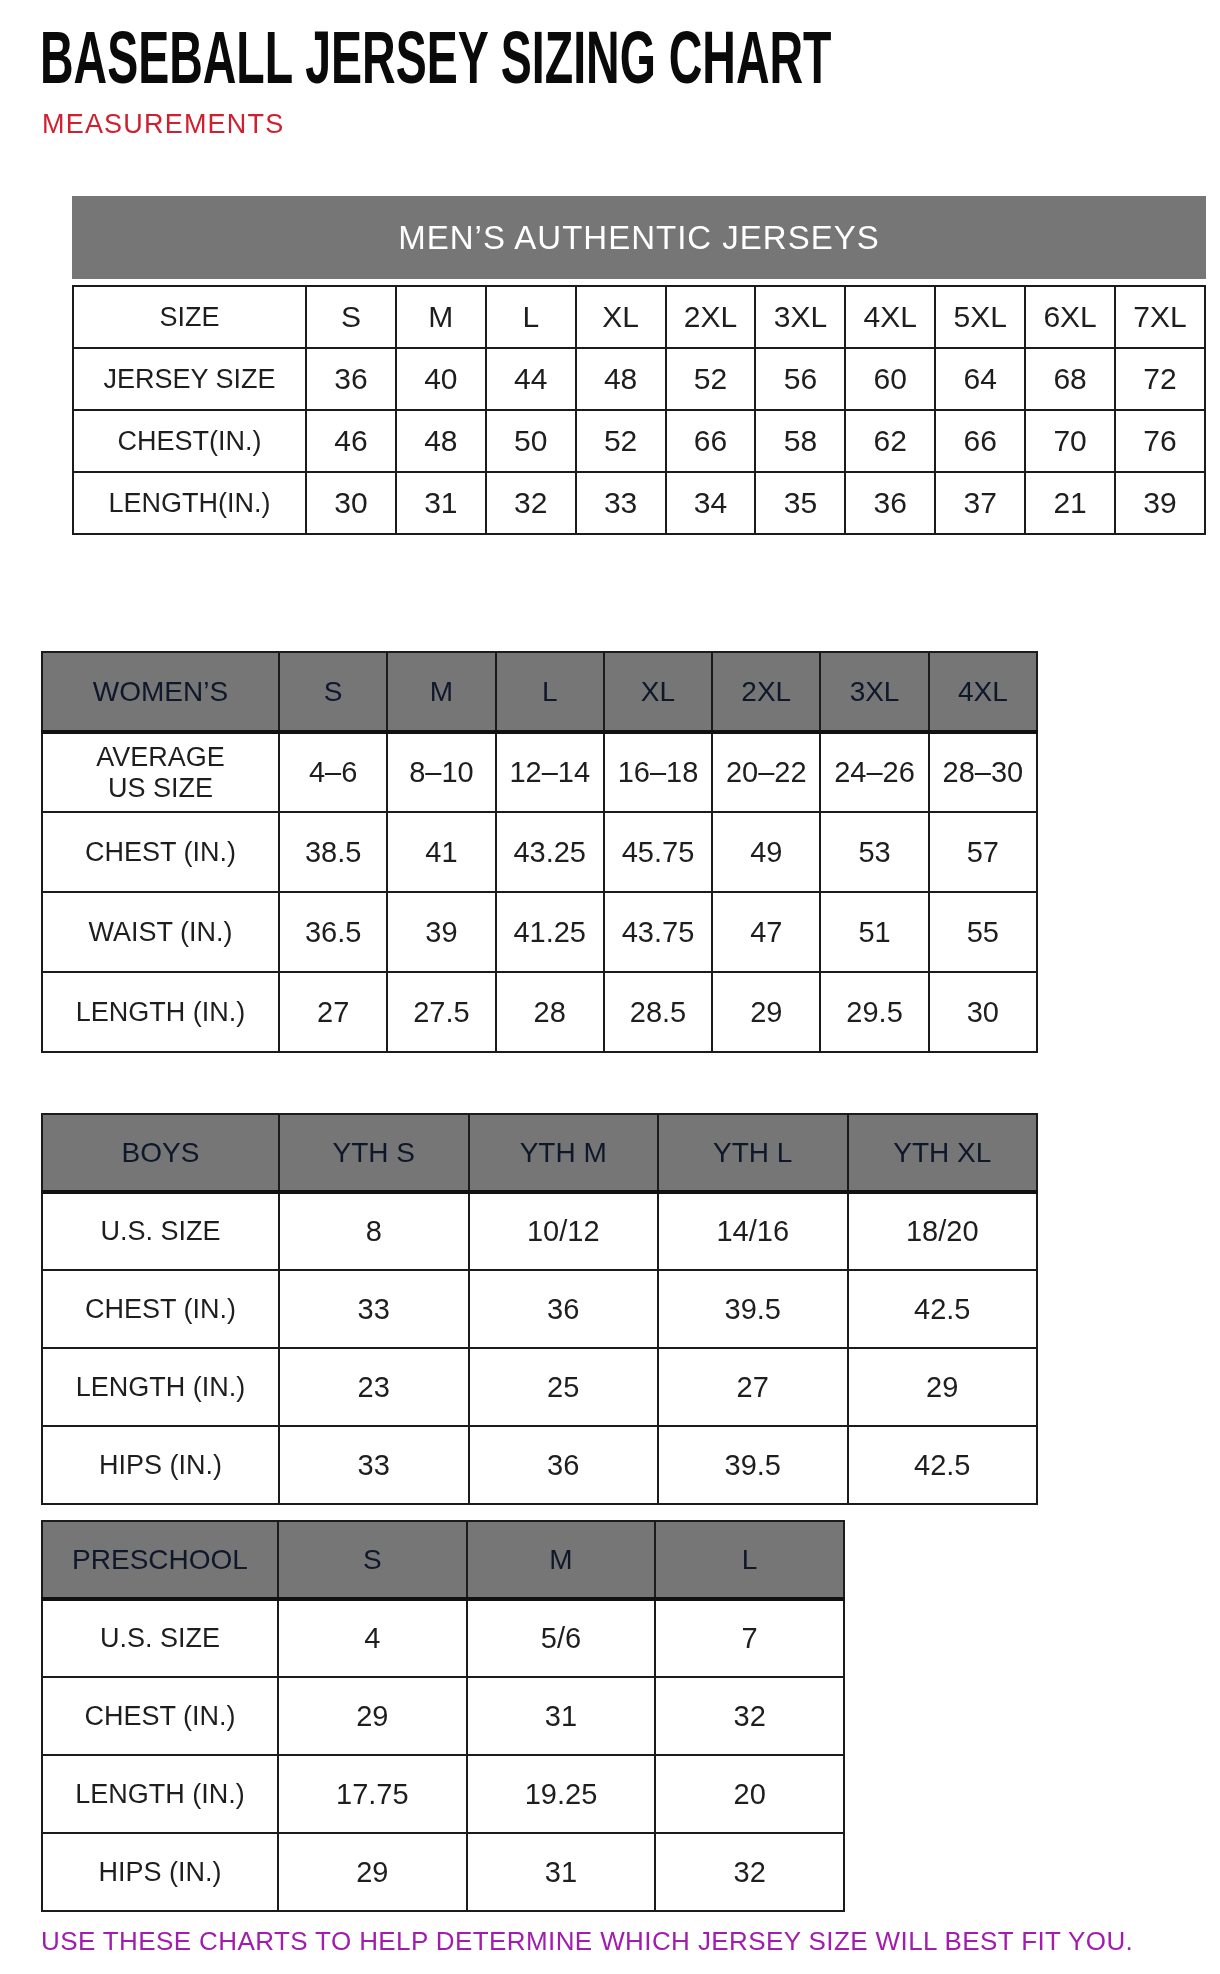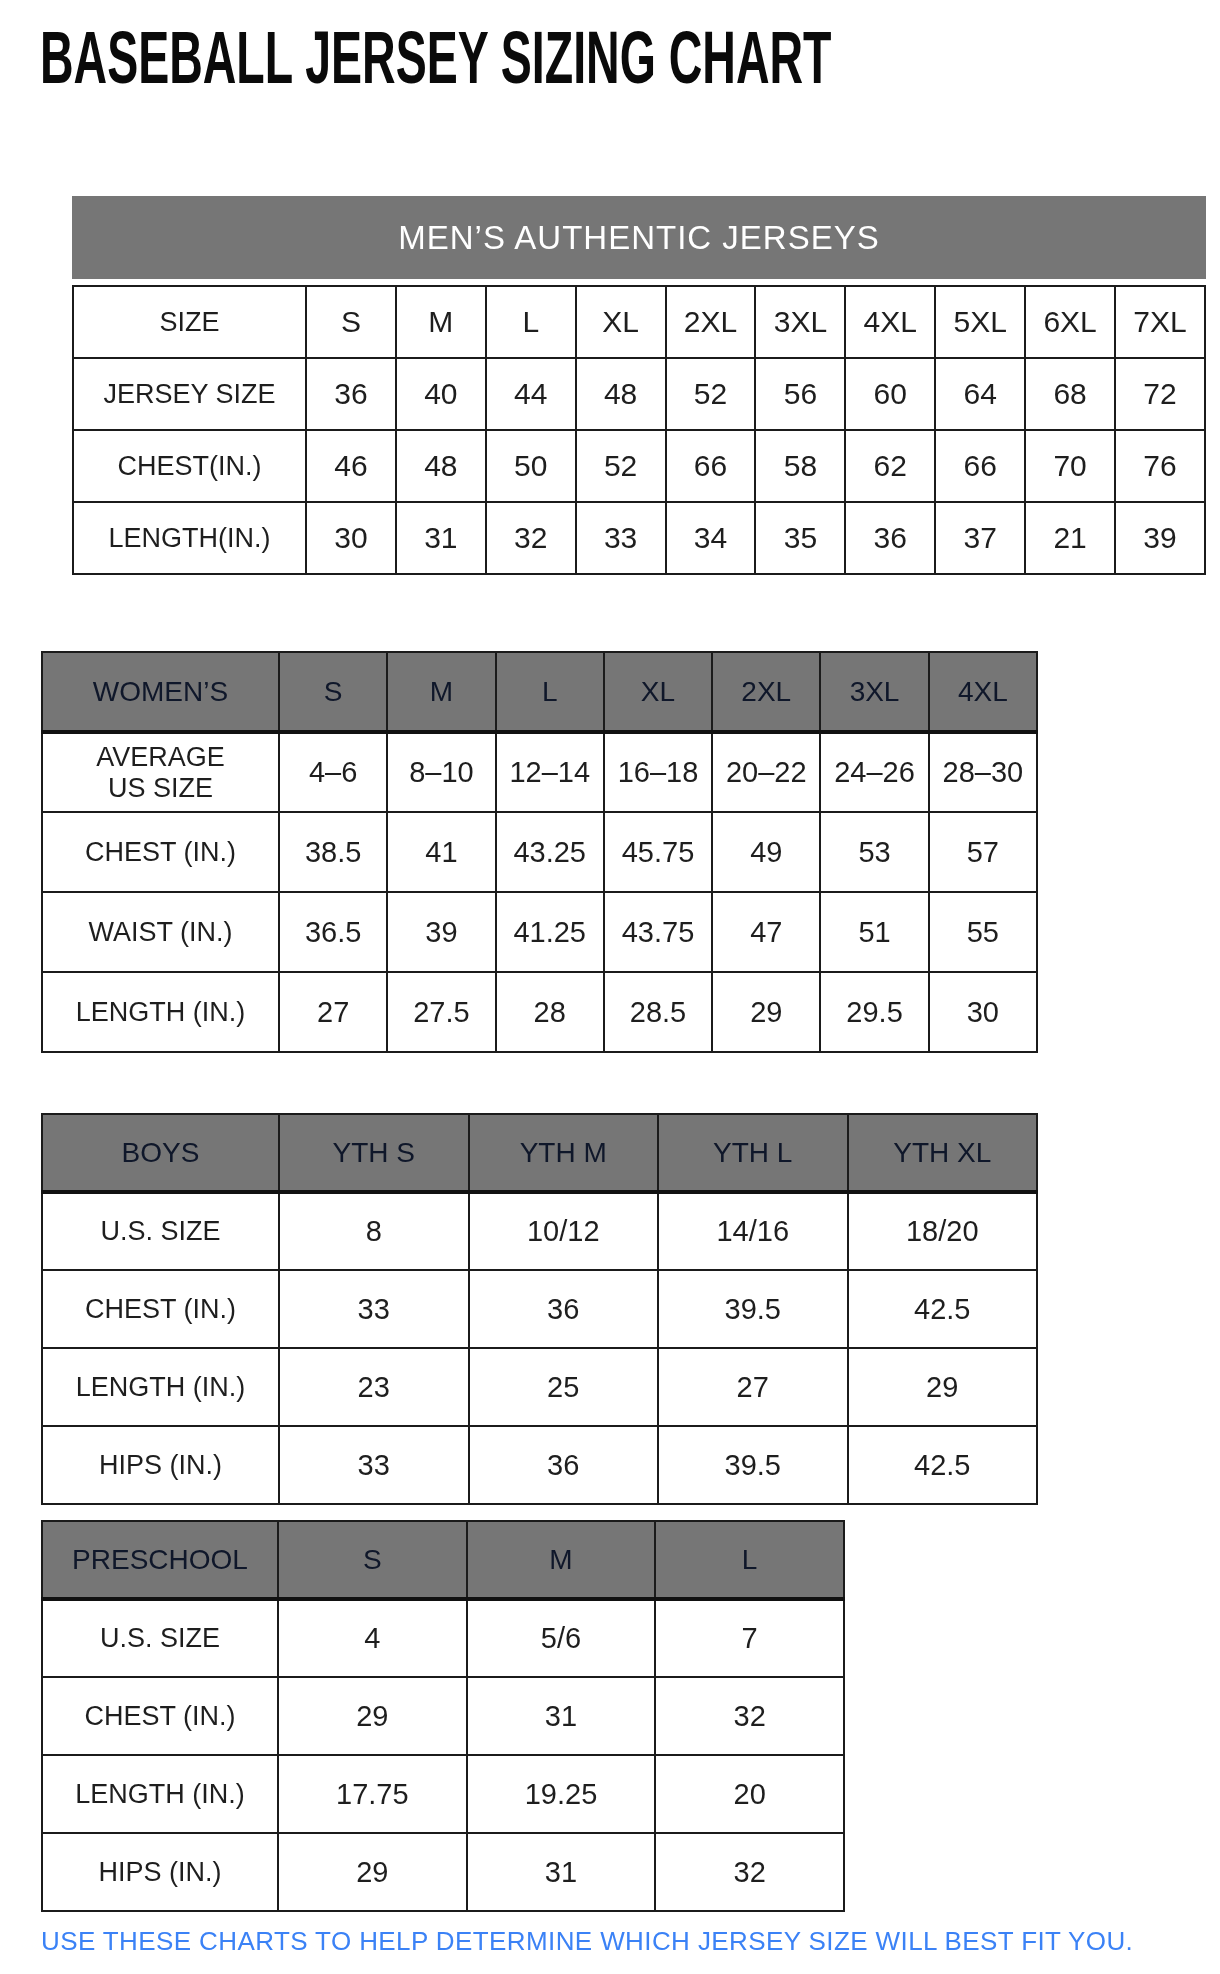--- a/index.html
+++ b/index.html
@@ -15,21 +15,21 @@
     color:#0a0a0a;white-space:nowrap;letter-spacing:0px;
   }
   .page-title .squeeze{display:inline-block;transform:scaleX(0.62);transform-origin:0 50%;}
 
   
   .note{
     left:42px;top:106px;color:#cf2030;font-size:27px;line-height:36px;
     letter-spacing:1.2px;white-space:nowrap;
   }
   .footer-note{
-    left:41px;top:1926px;color:#3b82f6;font-size:26px;letter-spacing:0.4px;white-space:nowrap;
+    left:41px;top:1926px;color:#a21caf;font-size:26px;letter-spacing:0.4px;white-space:nowrap;
   }
 
   
   table.sizing{border-collapse:collapse;table-layout:fixed;background:#fff;}
   table.sizing th, table.sizing td{
     border:2px solid #1b1b1b;text-align:center;vertical-align:middle;
     color:#1e1e1e;font-weight:normal;padding:0;
   }
   table.sizing thead th{
     background:#767676;color:#0f172a;font-size:28px;border-bottom:4px solid #111;
@@ -37,21 +37,21 @@
   table.sizing .rowlabel{font-size:27px;white-space:pre-line;}
   table.sizing .num{font-size:29px;}
 
   
   .mens-banner{
     width:1134px;height:83px;background:#767676;color:#ffffff;
     display:flex;align-items:center;justify-content:center;
     font-size:33px;letter-spacing:1px;
   }
   #mens{width:1134px;margin-top:6px;}
-  #mens tbody tr{height:72px;margin-left:7px;}
+  #mens tbody tr{height:62px;margin-left:7px;}
   #mens .num{font-size:30px;}
 
   
   #womens{width:997px;}
   #womens thead tr{height:80px;}
   #womens tbody tr{height:80px;}
 
   
   #boys{width:997px;}
   #boys thead tr{height:78px;}
@@ -65,20 +65,21 @@
   .c-mlabel{width:233px;}
   .c-wlabel{width:237px;}
   .c-plabel{width:236px;}
 </style>
 </head>
 <body>
 
 <h1 class="abs page-title"><span class="squeeze">BASEBALL JERSEY SIZING CHART</span></h1>
 
 <div class="abs note">
+  <div>MEASUREMENTS</div>
 </div>
 
 <div class="abs" style="left:44px;top:196px;padding-left:28px;">
   <div class="mens-banner">MEN’S AUTHENTIC JERSEYS</div>
   <table class="sizing" id="mens">
     <colgroup>
       <col class="c-mlabel">
         <col>
         <col>
         <col>

